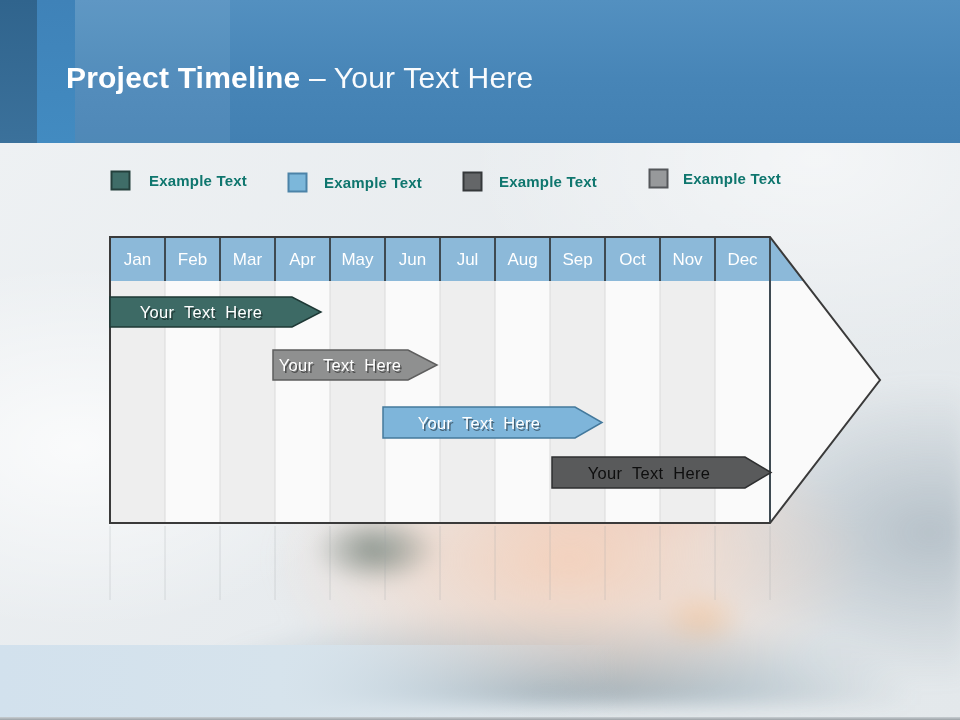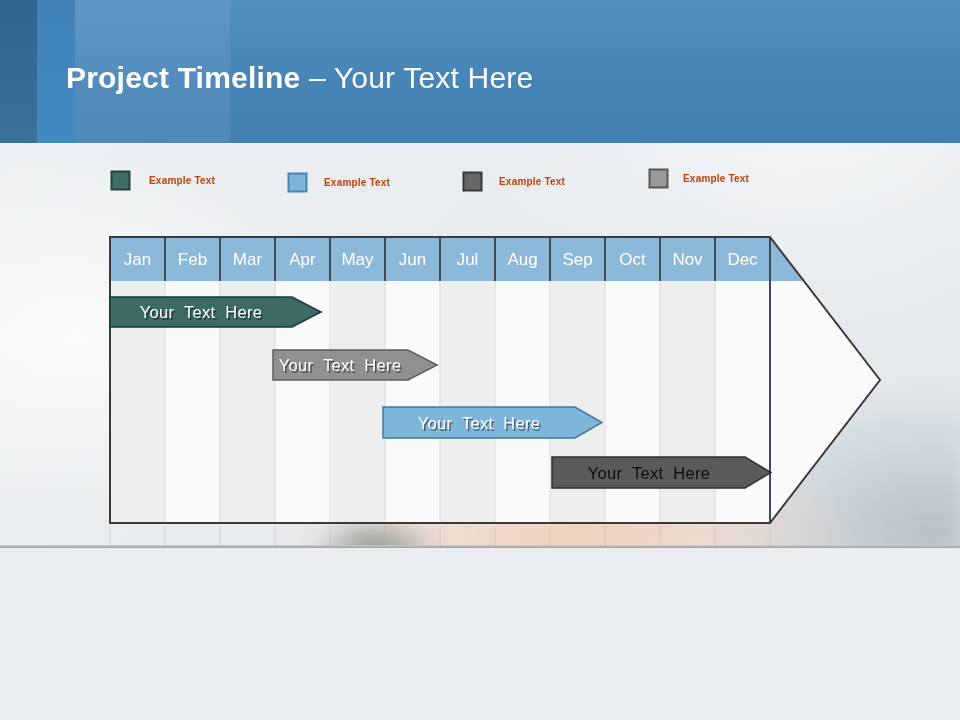--- a/index.html
+++ b/index.html
@@ -1,18 +1,18 @@
 <!DOCTYPE html>
 <html><head>
 <meta charset="utf-8">
 <style>
   html,body{margin:0;padding:0;}
   body{width:960px;height:720px;overflow:hidden;background:#e9edf0;
        font-family:"Liberation Sans",sans-serif;position:relative;}
-  .slide{position:absolute;inset:0;width:960px;height:548px;overflow:hidden;}
+  .slide{position:absolute;inset:0;width:960px;height:720px;overflow:hidden;}
 
   
   .body-bg{position:absolute;inset:0;
     background:
       radial-gradient(420px 260px at 8% 62%, rgba(255,255,255,.75), rgba(255,255,255,0) 70%),
       radial-gradient(500px 300px at 85% 22%, rgba(255,255,255,.55), rgba(255,255,255,0) 70%),
       linear-gradient(135deg,#eff2f4 0%,#e7ebee 55%,#e3e8eb 100%);}
   .photo-blur{position:absolute;left:85px;top:360px;width:880px;height:345px;
     filter:blur(9px);
     background:
@@ -39,21 +39,21 @@
   .stripe-c{position:absolute;top:0;left:75px;width:155px;height:143px;
     background:rgba(255,255,255,.07);}
   .title{position:absolute;left:66px;top:61px;color:#ffffff;font-size:30px;
     letter-spacing:.2px;white-space:nowrap;}
   .title .bold{font-weight:700;}
   .title .rest{font-weight:400;color:rgba(255,255,255,.97);}
 
   
   .legend-item{position:absolute;display:flex;align-items:center;}
   .legend-item svg{display:block;}
-  .legend-label{font-size:10px;font-weight:700;color:#c2410c;letter-spacing:.2px;}
+  .legend-label{font-size:15px;font-weight:700;color:#0f766e;letter-spacing:.2px;}
   .sw1 rect{stroke:#24403c;} .sw2 rect{stroke:#4c83a8;}
   .sw3 rect{stroke:#35383a;} .sw4 rect{stroke:#54575a;}
 
   
   .tl{position:absolute;inset:0;}
   .tl text{font-family:"Liberation Sans",sans-serif;}
   .month-label{font-size:17px;fill:#ffffff;}
   .bar-label{font-size:16.5px;word-spacing:5px;letter-spacing:.3px;}
   .bar-shadow{fill:rgba(0,0,0,.45);}
   .bar-main{fill:#ffffff;}

